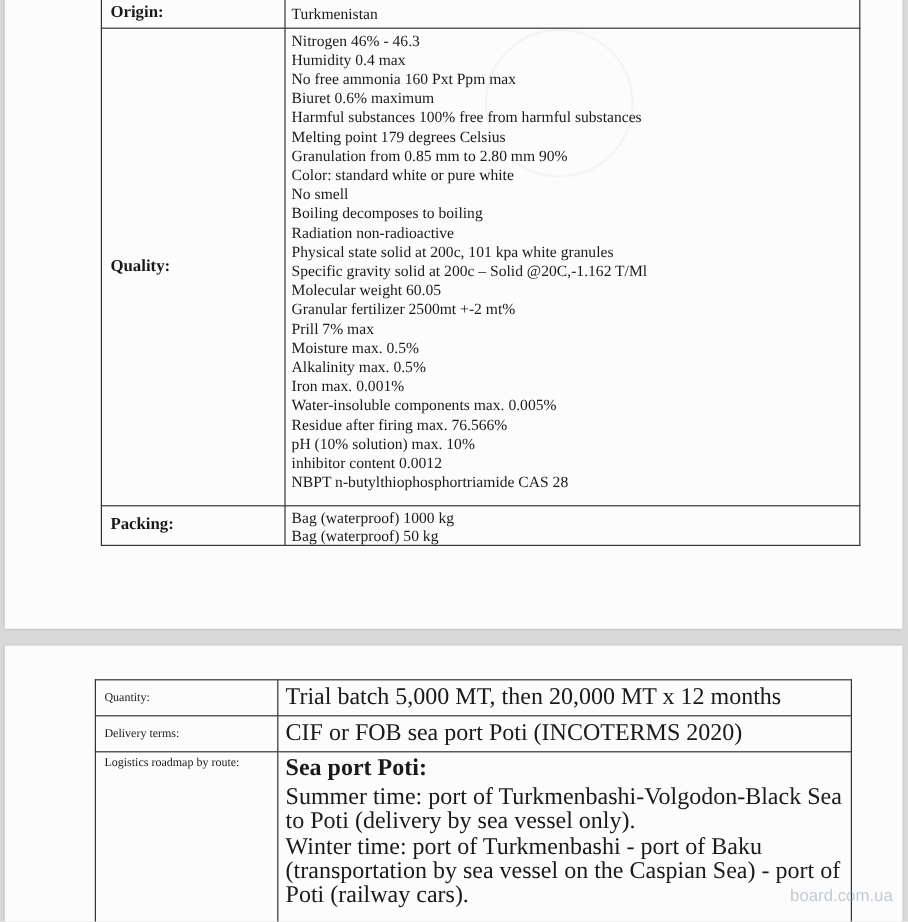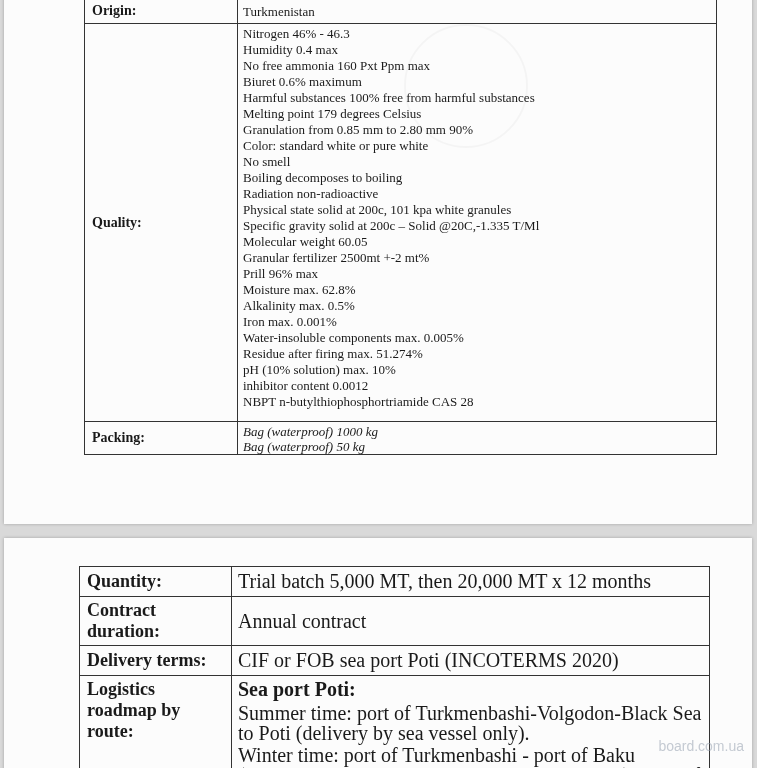--- a/index.html
+++ b/index.html
@@ -18,24 +18,24 @@
 
     table.spec { border-collapse: collapse; position: absolute; }
     table.spec td { border: 1.3px solid #333; vertical-align: top; }
     #t1 { left: 80px; top: 0px; width: 633px; }
     #t1 td.lbl { width: 138px; font-weight: bold; font-size: 14px; padding: 2px 7px; }
     #t1 td.val { font-size: 13px; padding: 0 5px; line-height: 16px; }
     #t1 tr.origin td { height: 20px; vertical-align: middle; padding-top: 6px; }
     #t1 tr.quality td.lbl { vertical-align: middle; }
     #t1 tr.quality td.val { padding-top: 2px; padding-bottom: 11px; }
     #t1 tr.packing td.lbl { vertical-align: middle; }
-    #t1 tr.packing td.val { padding-top: 2px; line-height: 15px; font-style: italic; }
+    #t1 tr.packing td.val { padding-top: 2px; line-height: 15px; }
 
     #t2 { left: 75px; top: 28px; width: 631px; }
-    #t2 td.lbl { width: 137px; font-weight: bold; font-size: 18px; padding: 3px 7px; }
+    #t2 td.lbl { width: 137px; font-weight: normal; font-size: 10px; padding: 3px 7px; }
     #t2 td.val { font-size: 20px; padding: 3px 6px; }
     #t2 tr.row td { height: 20px; vertical-align: middle; }
     #t2 tr.logistics td.val { line-height: 20px; padding-bottom: 18px; }
     #t2 .sub { font-weight: bold; display: block; margin-bottom: 4px; }
     #t2 .para { display: block; margin-bottom: 2px; }
 
     .line { display: block; white-space: nowrap; }
     .watermark {
       position: absolute; right: 8px; bottom: 24px;
       font-family: Liberation Sans, sans-serif; font-size: 14px;
@@ -65,29 +65,29 @@
         <span class="line">No free ammonia 160 Pxt Ppm max</span>
         <span class="line">Biuret 0.6% maximum</span>
         <span class="line">Harmful substances 100% free from harmful substances</span>
         <span class="line">Melting point 179 degrees Celsius</span>
         <span class="line">Granulation from 0.85 mm to 2.80 mm 90%</span>
         <span class="line">Color: standard white or pure white</span>
         <span class="line">No smell</span>
         <span class="line">Boiling decomposes to boiling</span>
         <span class="line">Radiation non-radioactive</span>
         <span class="line">Physical state solid at 200c, 101 kpa white granules</span>
-        <span class="line">Specific gravity solid at 200c – Solid @20C,-1.335 T/Ml</span>
+        <span class="line">Specific gravity solid at 200c – Solid @20C,-1.162 T/Ml</span>
         <span class="line">Molecular weight 60.05</span>
         <span class="line">Granular fertilizer 2500mt +-2 mt%</span>
-        <span class="line">Prill 96% max</span>
-        <span class="line">Moisture max. 62.8%</span>
+        <span class="line">Prill 7% max</span>
+        <span class="line">Moisture max. 0.5%</span>
         <span class="line">Alkalinity max. 0.5%</span>
         <span class="line">Iron max. 0.001%</span>
         <span class="line">Water-insoluble components max. 0.005%</span>
-        <span class="line">Residue after firing max. 51.274%</span>
+        <span class="line">Residue after firing max. 76.566%</span>
         <span class="line">pH (10% solution) max. 10%</span>
         <span class="line">inhibitor content 0.0012</span>
         <span class="line">NBPT n-butylthiophosphortriamide CAS 28</span>
       </td>
     </tr>
     <tr class="packing">
       <td class="lbl">Packing:</td>
       <td class="val">
         <span class="line">Bag (waterproof) 1000 kg</span>
         <span class="line">Bag (waterproof) 50 kg</span>
@@ -98,24 +98,20 @@
 </div>
 
 <div class="page" id="page2">
   <table class="spec" id="t2">
     <tbody>
         <tr class="row">
       <td class="lbl">Quantity:</td>
       <td class="val">Trial batch 5,000 MT, then 20,000 MT x 12 months</td>
     </tr>
     <tr class="row">
-      <td class="lbl">Contract duration:</td>
-      <td class="val">Annual contract</td>
-    </tr>
-    <tr class="row">
       <td class="lbl">Delivery terms:</td>
       <td class="val">CIF or FOB sea port Poti (INCOTERMS 2020)</td>
     </tr>
     <tr class="logistics">
       <td class="lbl">Logistics roadmap by route:</td>
       <td class="val">
         <span class="sub">Sea port Poti:</span>
         <span class="para">Summer time: port of  Turkmenbashi-Volgodon-Black Sea to Poti (delivery by sea vessel only).</span>
         <span class="para">Winter time: port of  Turkmenbashi - port of Baku (transportation by sea vessel on the Caspian Sea) - port of  Poti (railway cars).</span>
       </td>

